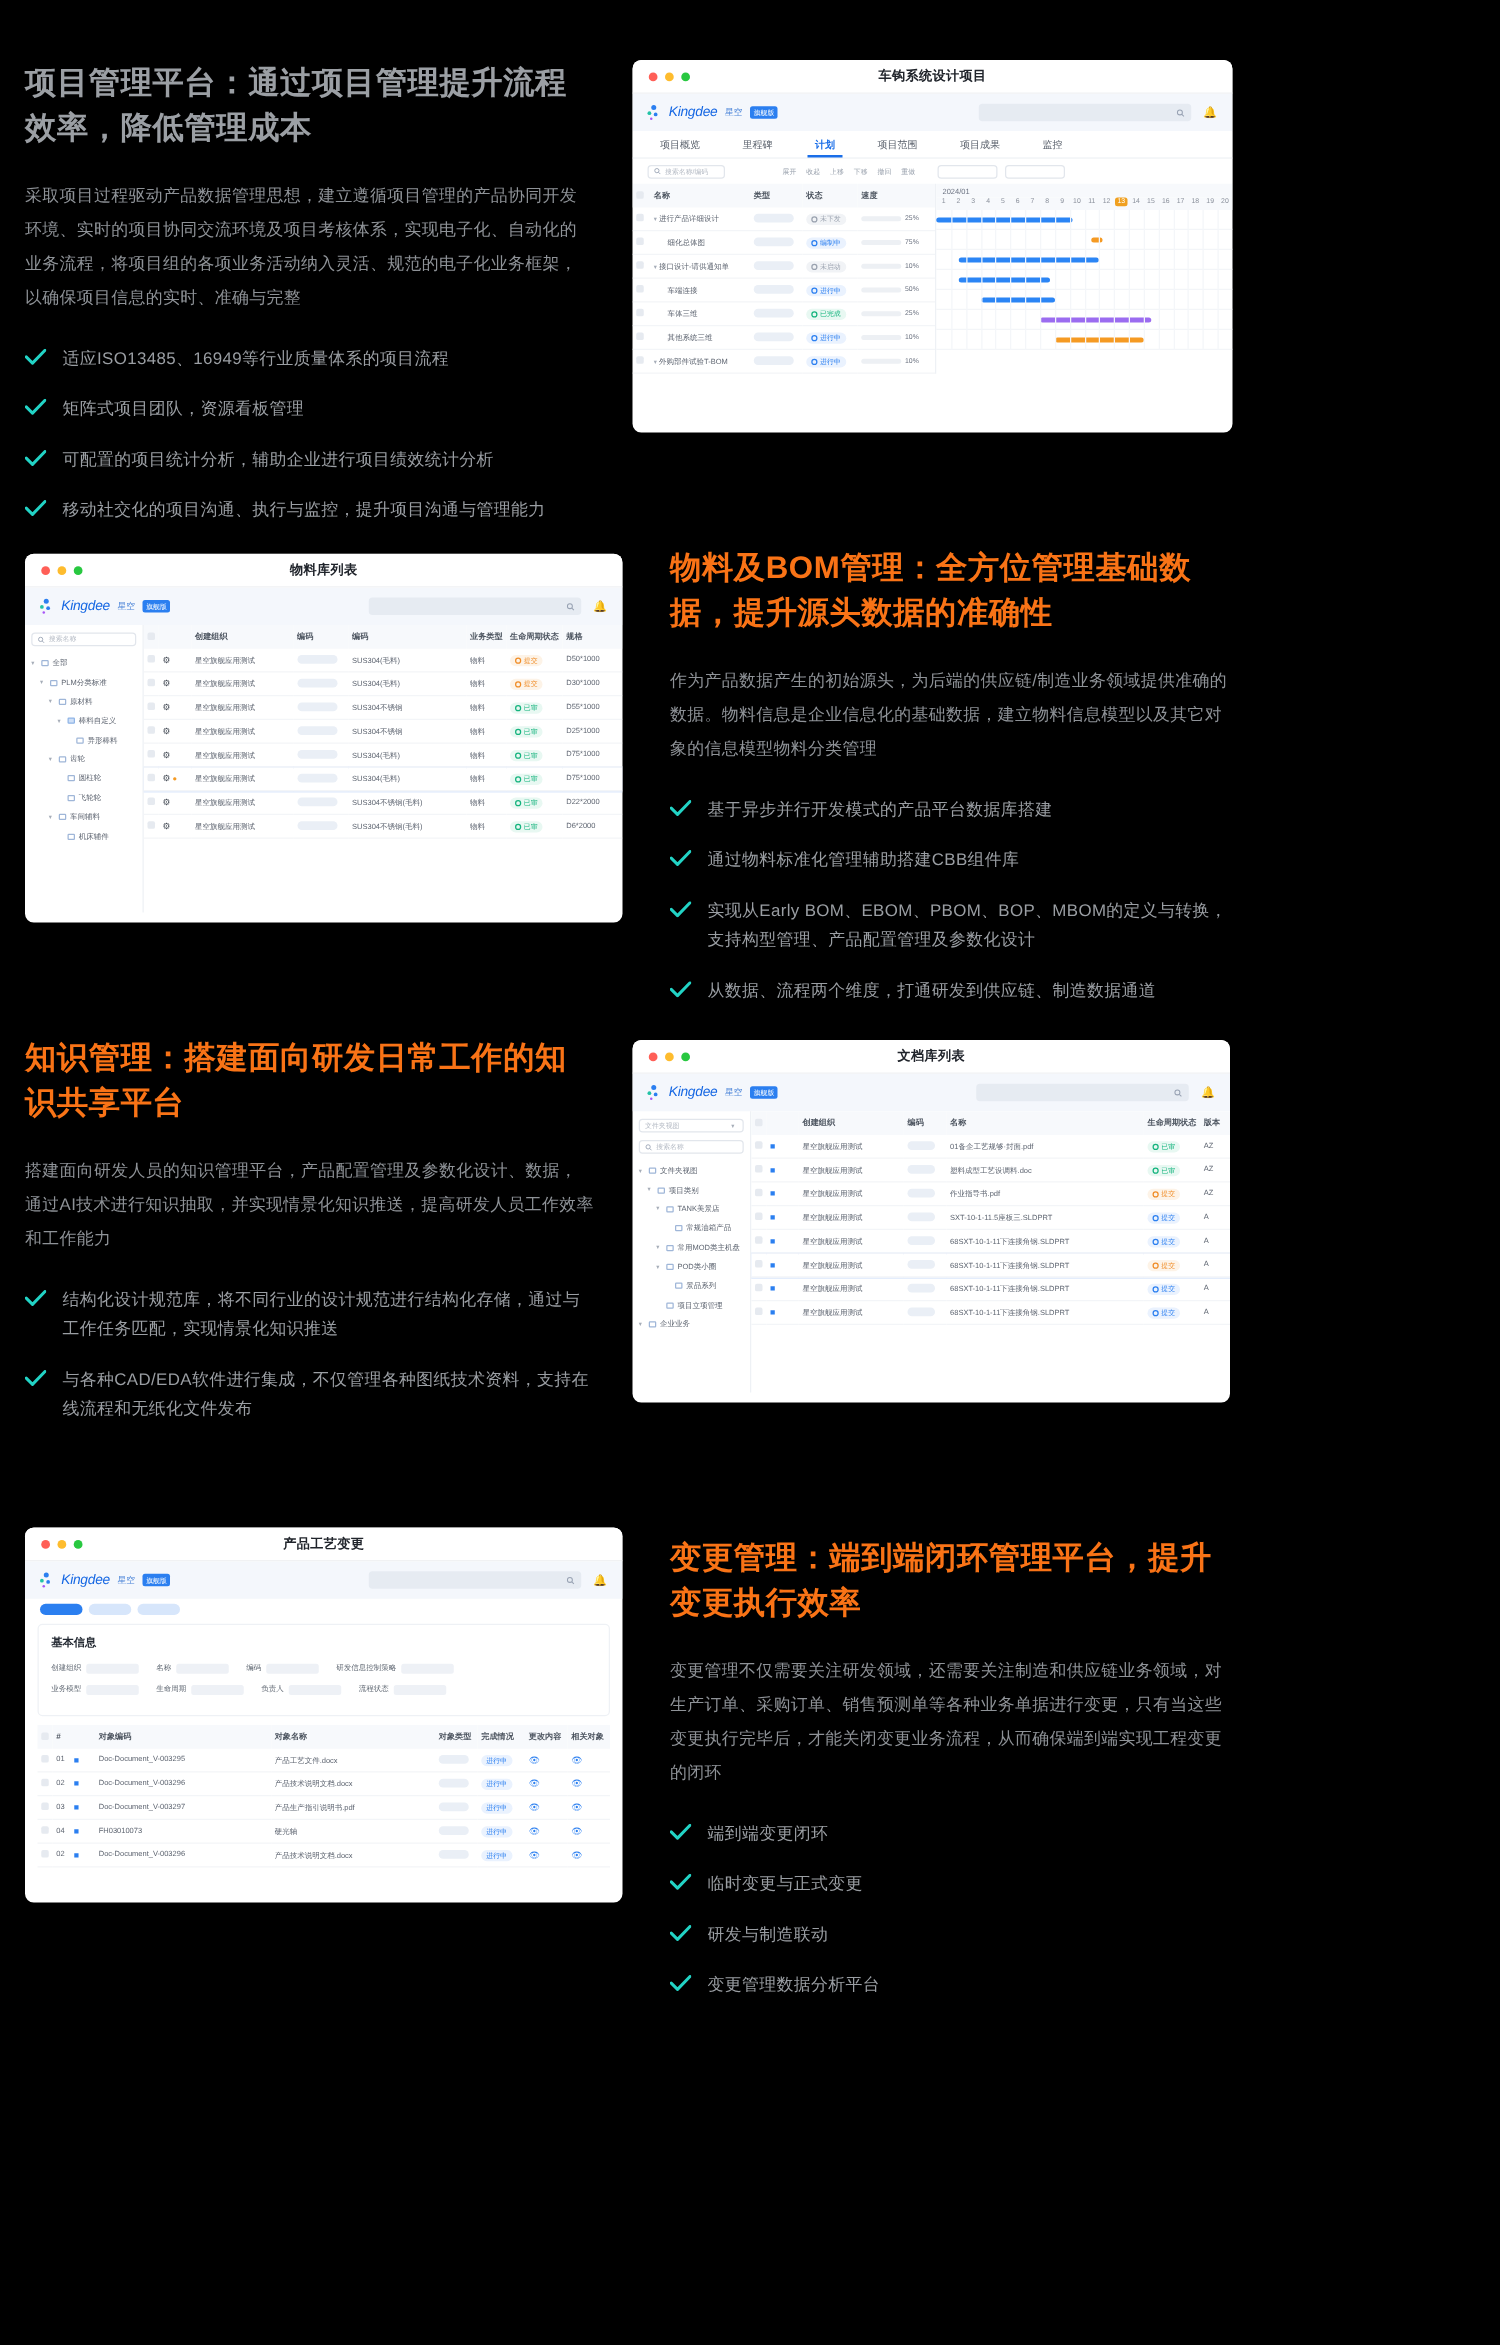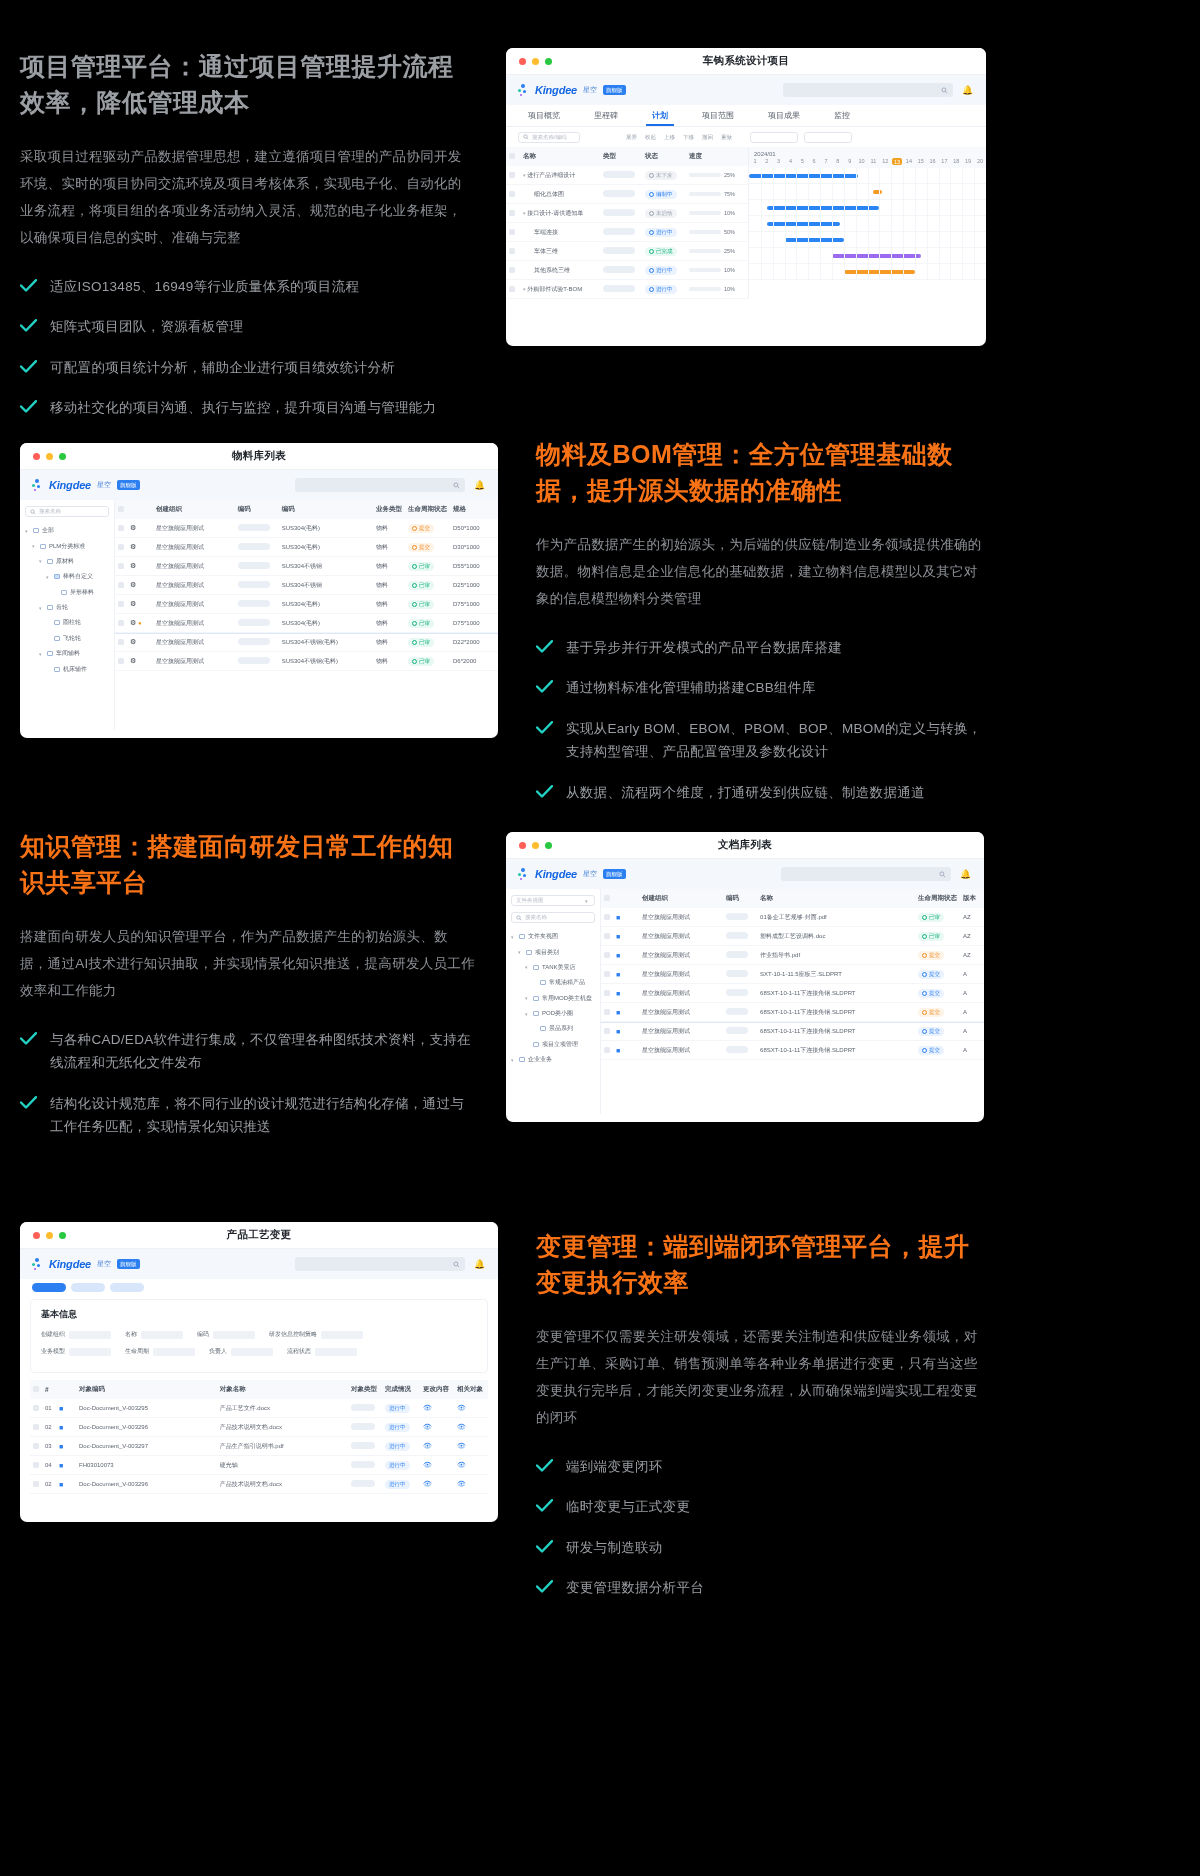--- a/index.html
+++ b/index.html
@@ -24,21 +24,21 @@
   .dots { display:flex; gap:6px; margin-left:13px; }
   .dot { width:7px; height:7px; border-radius:50%; }
   .d1{background:#ff5f57;} .d2{background:#febc2e;} .d3{background:#28c840;}
   .win-title { position:absolute; left:0; right:0; text-align:center; font-size:10.5px;
                font-weight:bold; color:#20242b; letter-spacing:.3px; }
   
   .kd-head { height:30px; background:#f4f7fc; display:flex; align-items:center; padding:0 12px; }
   .kd-logo { display:flex; align-items:center; gap:4px; }
   .kd-dots { position:relative; width:13px; height:13px; }
   .kd-dots i { position:absolute; border-radius:50%; display:block; }
-  .kd-name { font-size:11px; font-weight:bold; font-style:italic; color:#1567e3; letter-spacing:-.2px;}
+  .kd-name { font-size:11px; font-weight:normal; font-style:italic; color:#1567e3; letter-spacing:-.2px;}
   .kd-sub { font-size:7px; color:#4a84d8; margin-left:2px; }
   .kd-badge { font-size:5.5px; color:#fff; background:#2b7ff0; border-radius:2px; padding:1.5px 3px; margin-left:2px;}
   .kd-search { margin-left:auto; width:170px; height:14px; background:#e6ebf2; border-radius:3px;
                display:flex; align-items:center; justify-content:flex-end; padding-right:5px;}
   .kd-bell { margin-left:10px; font-size:9px; color:#8b96a6; }
   .icn { stroke:#98a2b3; fill:none; stroke-width:1.4; }
   
   .tabs { display:flex; align-items:center; height:22px; border-bottom:1px solid #eceff4;
           padding-left:22px; background:#fff; }
   .tab { font-size:8px; color:#59606b; margin-right:34px; position:relative; height:100%;
@@ -598,37 +598,37 @@
             <path d="M1 6.5 L6 11.5 L16 1.2" stroke="#22d3c5" stroke-width="2.4" fill="none" stroke-linecap="round" stroke-linejoin="round"></path>
           </svg>
         </span>
         <span>从数据、流程两个维度，打通研发到供应链、制造数据通道</span>
       </div>
   </div>
 </div>
 
 <div class="sec" style="left:20px;top:828px;width:455px;">
   <div class="mk-title lt">知识管理：搭建面向研发日常工作的知识共享平台</div>
-  <div class="mk-body">搭建面向研发人员的知识管理平台，作为产品数据产生的初始源头、数据，通过AI技术进行知识抽取，并实现情景化知识推送，提高研发人员工作效率和工作能力</div>
+  <div class="mk-body">搭建面向研发人员的知识管理平台，产品配置管理及参数化设计、数据，通过AI技术进行知识抽取，并实现情景化知识推送，提高研发人员工作效率和工作能力</div>
   <div class="mk-list">
     <div class="mk-li">
         <span class="chk">
           <svg width="17" height="13" viewBox="0 0 17 13">
             <path d="M1 6.5 L6 11.5 L16 1.2" stroke="#22d3c5" stroke-width="2.4" fill="none" stroke-linecap="round" stroke-linejoin="round"></path>
           </svg>
         </span>
+        <span>结构化设计规范库，将不同行业的设计规范进行结构化存储，通过与工作任务匹配，实现情景化知识推送</span>
+      </div>
+    <div class="mk-li">
+        <span class="chk">
+          <svg width="17" height="13" viewBox="0 0 17 13">
+            <path d="M1 6.5 L6 11.5 L16 1.2" stroke="#22d3c5" stroke-width="2.4" fill="none" stroke-linecap="round" stroke-linejoin="round"></path>
+          </svg>
+        </span>
         <span>与各种CAD/EDA软件进行集成，不仅管理各种图纸技术资料，支持在线流程和无纸化文件发布</span>
-      </div>
-    <div class="mk-li">
-        <span class="chk">
-          <svg width="17" height="13" viewBox="0 0 17 13">
-            <path d="M1 6.5 L6 11.5 L16 1.2" stroke="#22d3c5" stroke-width="2.4" fill="none" stroke-linecap="round" stroke-linejoin="round"></path>
-          </svg>
-        </span>
-        <span>结构化设计规范库，将不同行业的设计规范进行结构化存储，通过与工作任务匹配，实现情景化知识推送</span>
       </div>
   </div>
 </div>
 
 <div class="win" style="left:506px;top:832px;width:478px;height:290px;">
   <div class="win-bar">
     <div class="dots">
         <span class="dot d1"></span>
         <span class="dot d2"></span>
         <span class="dot d3"></span>

